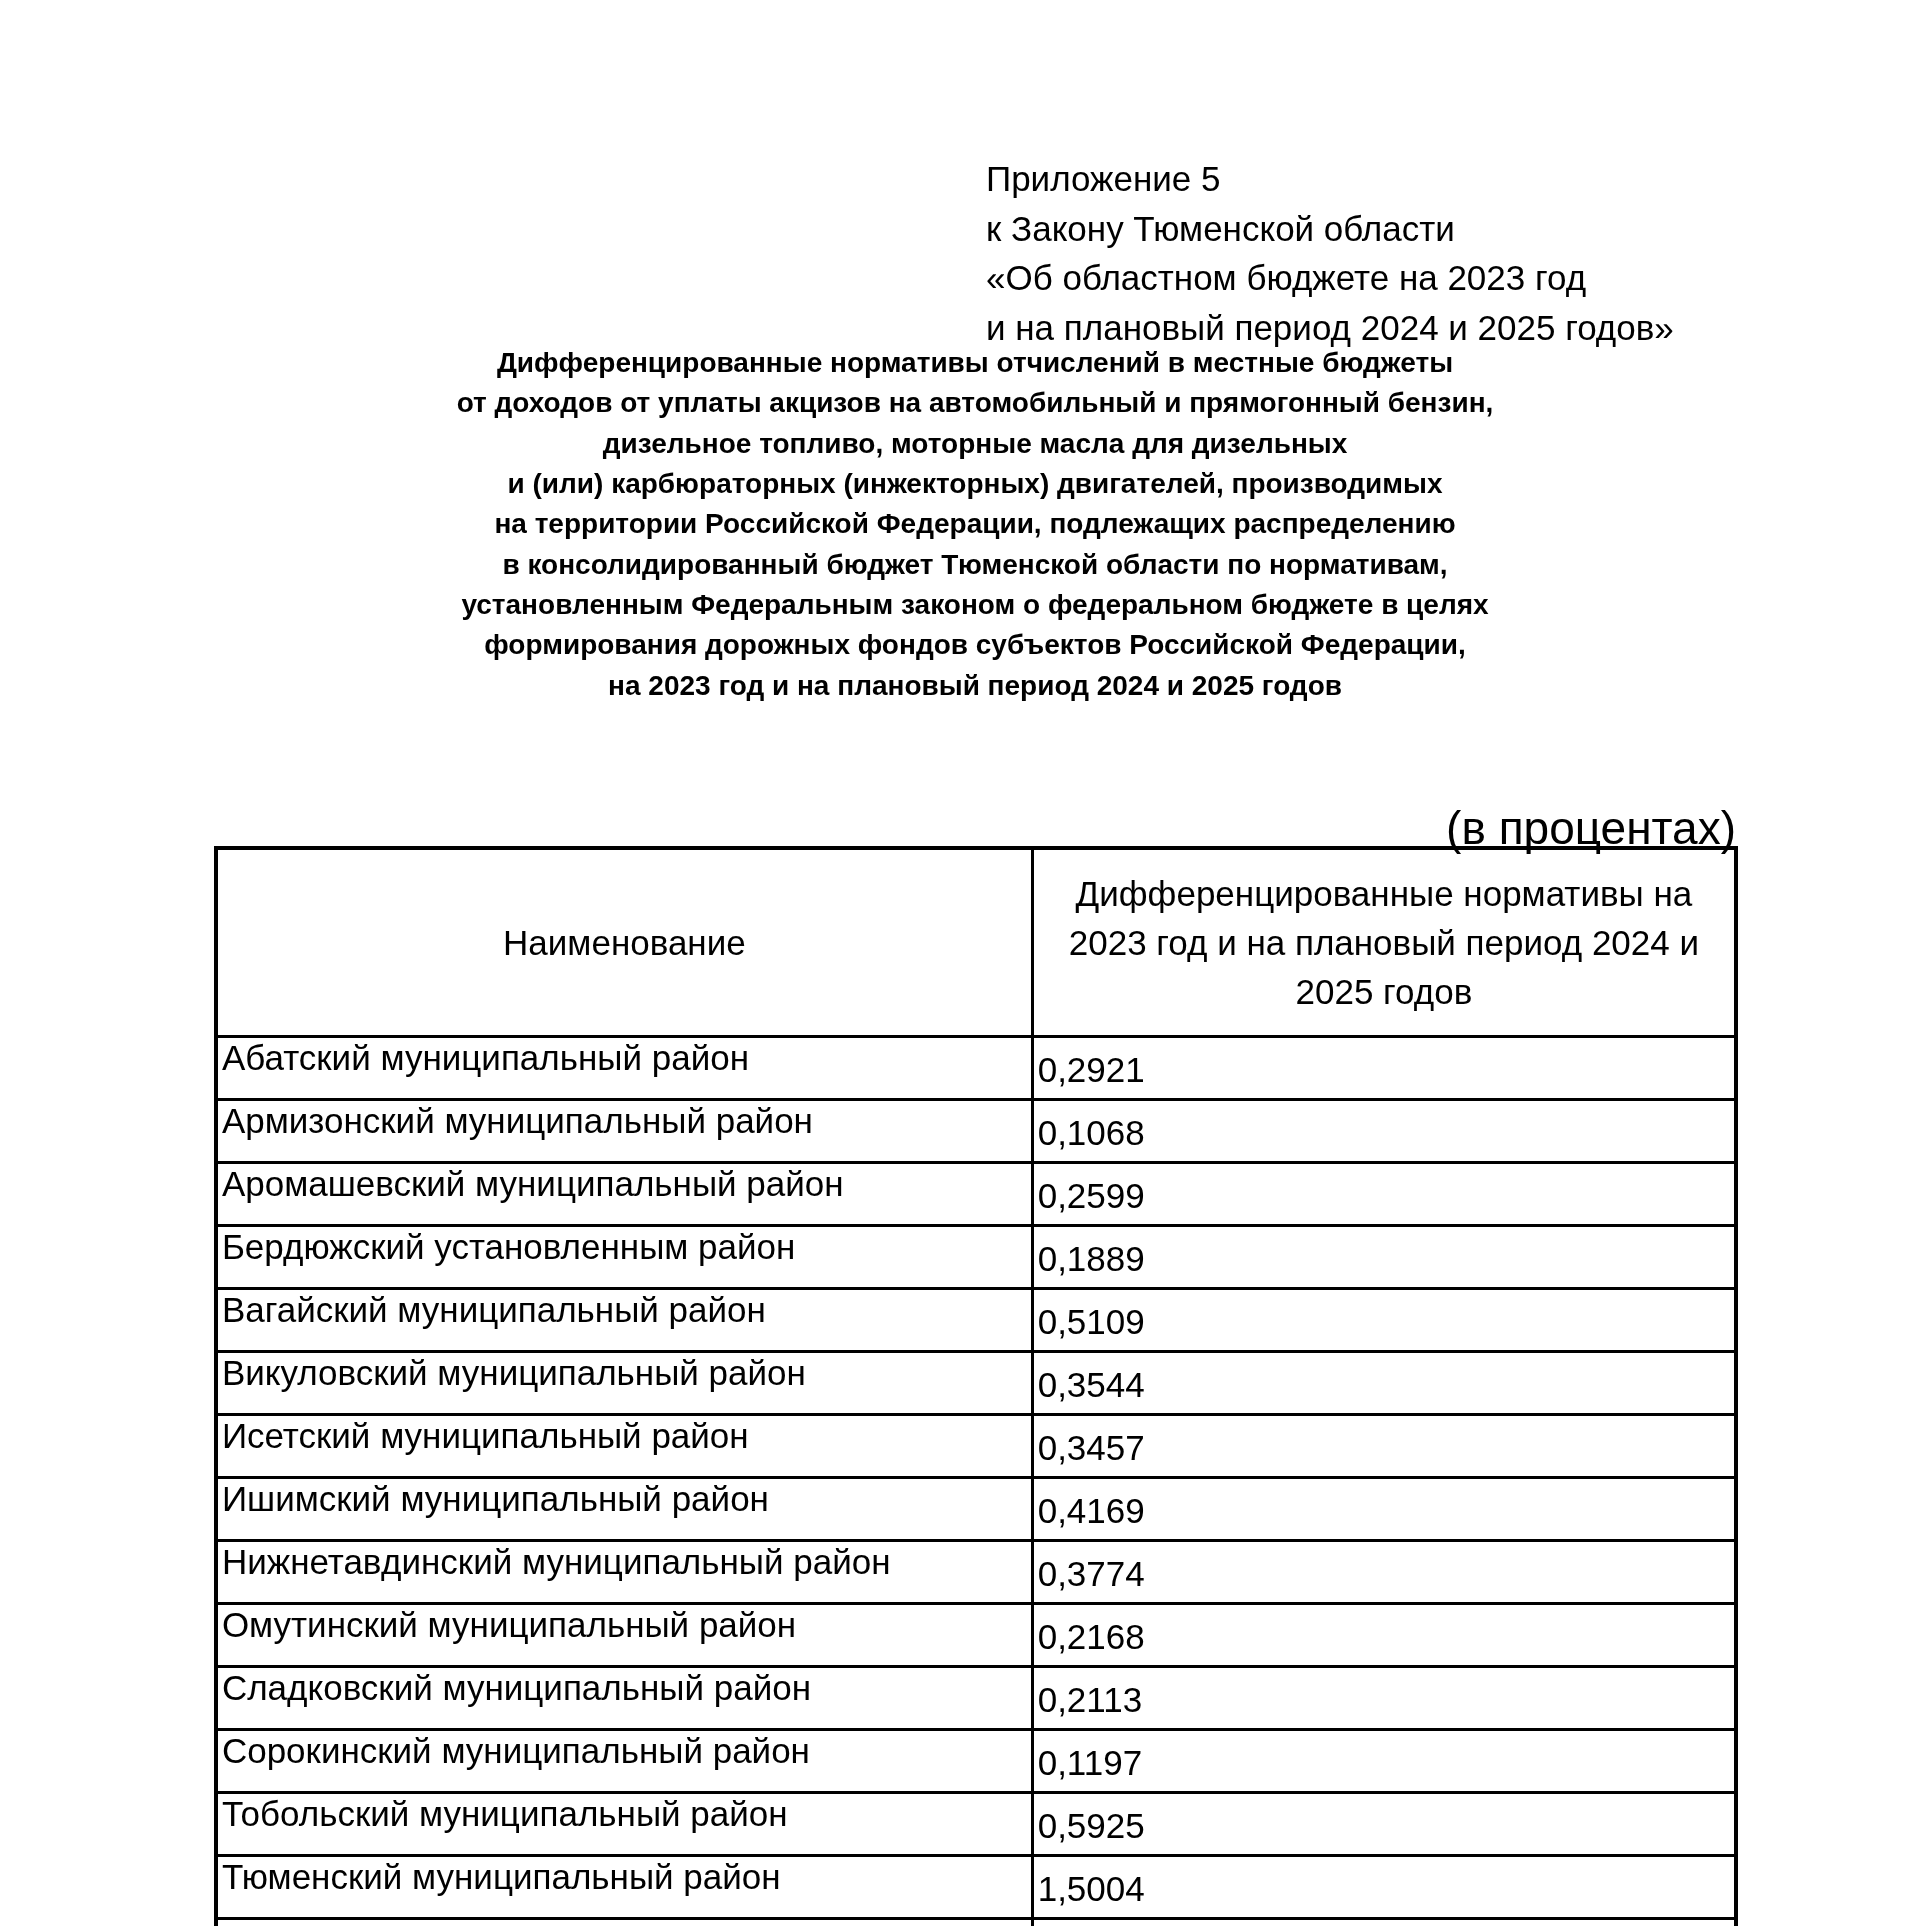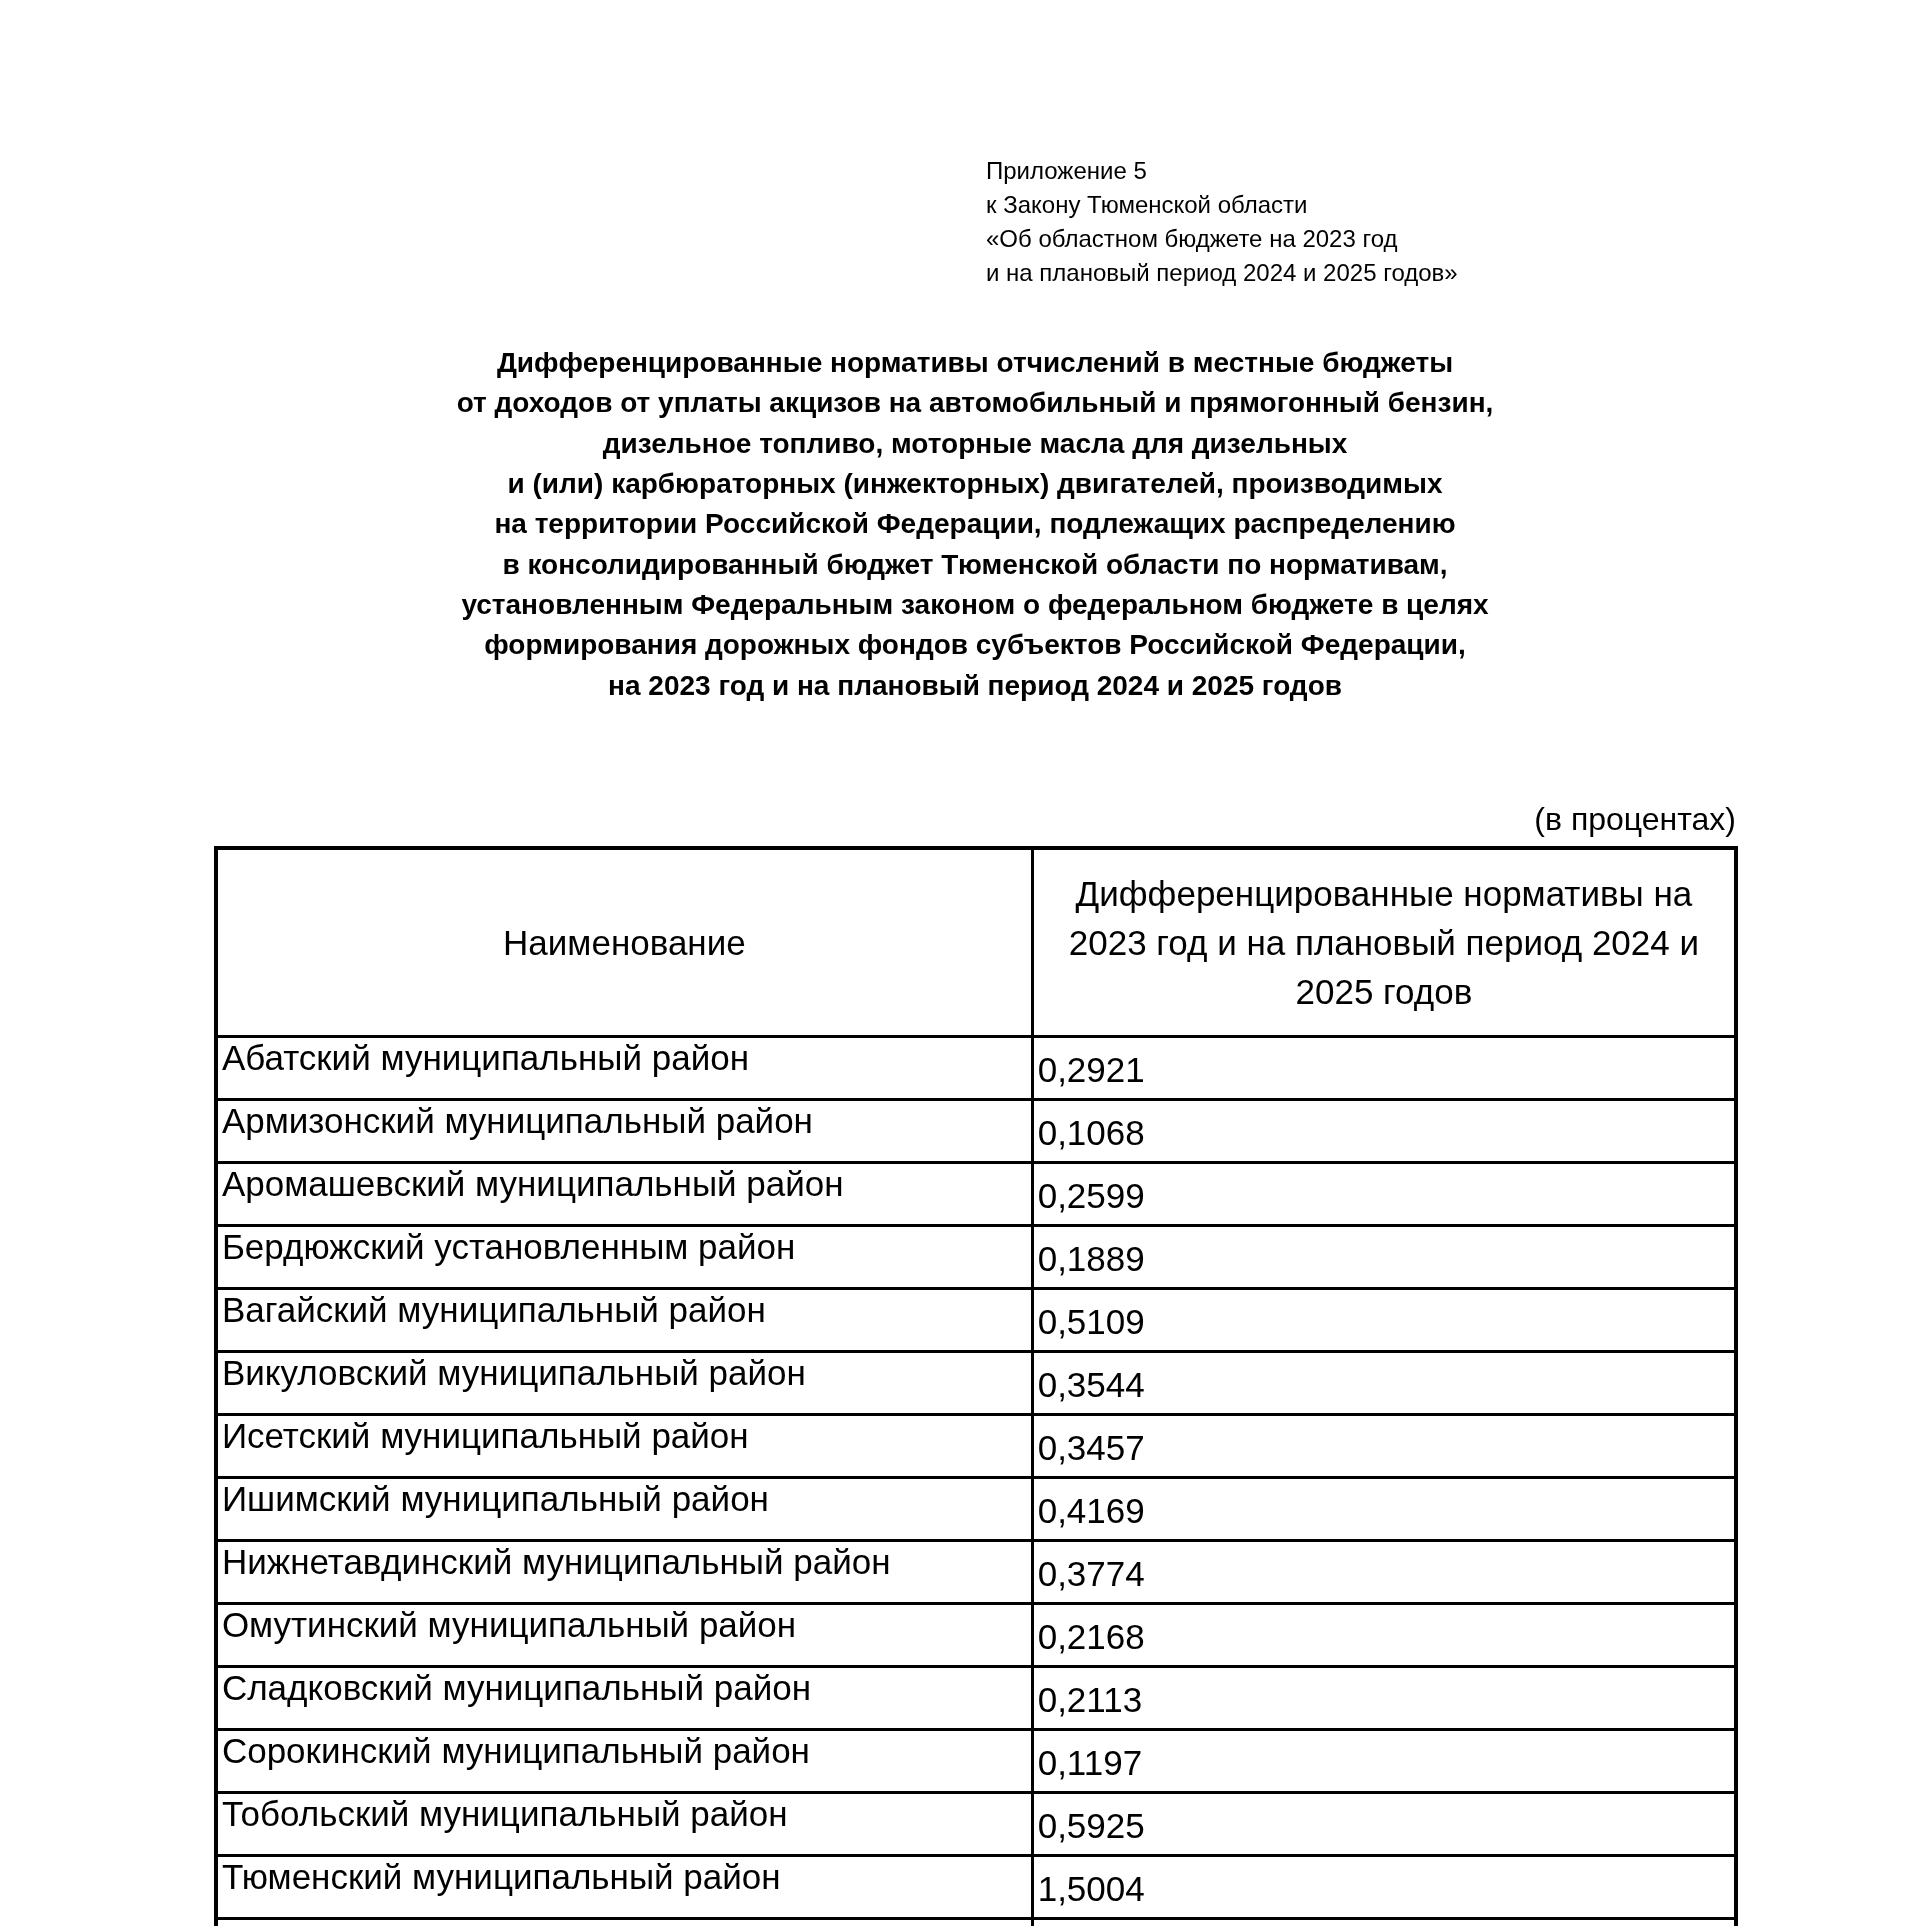--- a/index.html
+++ b/index.html
@@ -1,23 +1,23 @@
 <!DOCTYPE html>
 <html style="font-size:6.2px"><head>
 <meta charset="utf-8">
 <style>
   html, body { margin: 0; padding: 0; background: #ffffff; }
   body { width: 1911px; height: 2703px; position: relative; overflow: hidden;
          font-family: "Liberation Sans", sans-serif; color: #000; }
-  .appendix { position: absolute; left: 986px; top: 154px; font-size: 24px; line-height: 1.42; }
+  .appendix { position: absolute; left: 986px; top: 154px; font-size: 35px; line-height: 1.42; }
   .appendix div { white-space: nowrap; }
   .title { position: absolute; left: 216px; width: 1518px; top: 343px; text-align: center;
            font-weight: bold; font-size: 28px; line-height: 1.44; }
   .title div { white-space: nowrap; }
-  .units { position: absolute; right: 175px; top: 801px; font-size: 32px; }
+  .units { position: absolute; right: 175px; top: 801px; font-size: 46px; }
   table.norms { position: absolute; left: 214px; top: 846px; width: 1524px;
                 border-collapse: collapse; font-size: 35px; }
   table.norms td, table.norms th { border: 3.5px solid #000; padding: 0 3.9px; }
   table.norms th { font-weight: normal; height: 185px; text-align: center; line-height: 1.4; }
   table.norms th.col-name { width: 805px; }
   table.norms td { height: 52px; vertical-align: bottom; padding-bottom: 8px; line-height: 1.15; }
   table.norms td.name { text-align: left; vertical-align: top; }
   table.norms td.val { font-family: "Liberation Sans", sans-serif; }
   table.norms { border: 4.6px solid #000; }
 </style>

